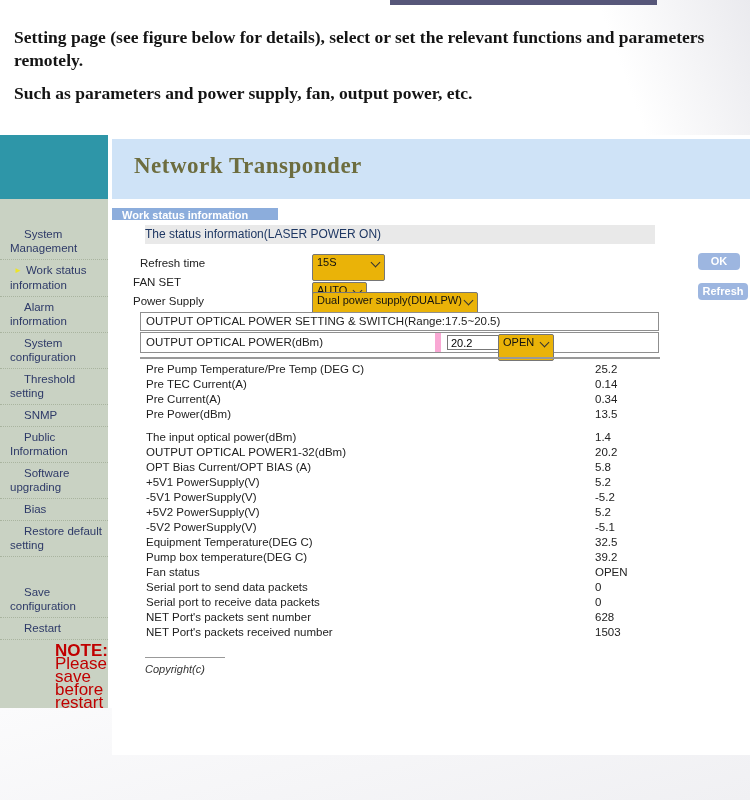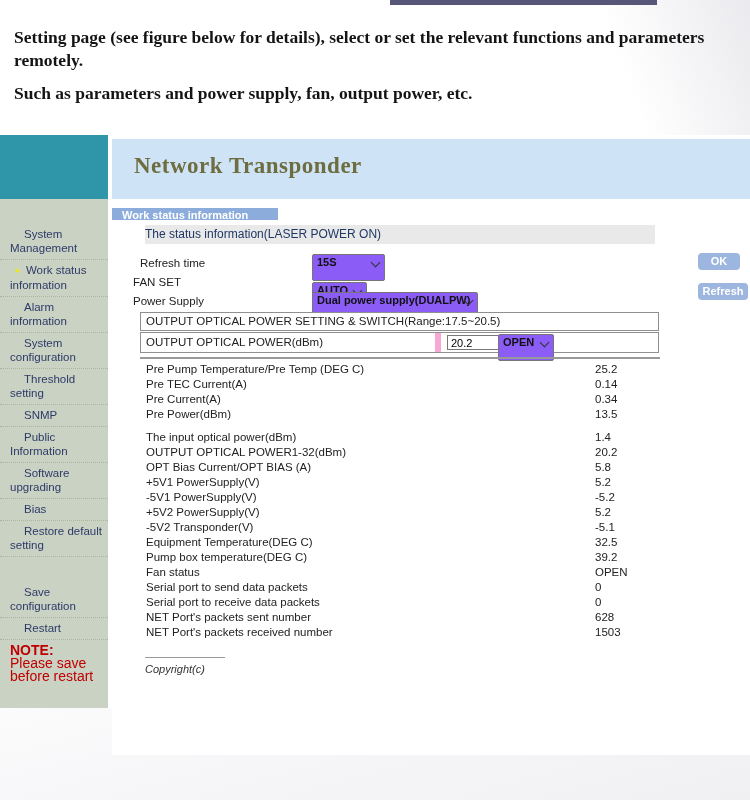--- a/index.html
+++ b/index.html
@@ -26,35 +26,35 @@
     font-size:23px;font-weight:bold;color:var(--title-olive,#6d6d3f);letter-spacing:.5px;}
   
   .sidebar{position:absolute;left:0;top:199px;width:108px;height:509px;background:var(--sidebar-green,#c9d2c3);}
   #sidebar-menu{padding-top:25px;}
   .sb-item{position:relative;padding:3px 4px 4px 10px;text-indent:14px;
     font-size:11.5px;line-height:14px;color:var(--sidebar-text,#2e3a68);
     border-bottom:1px dotted #a9b49f;cursor:pointer;}
   .sb-item.active{text-indent:4px;}
   .sb-item.gap-before{margin-top:25px;}
   .sb-arrow{color:var(--arrow-yellow,#ede427);font-size:8px;margin-right:4px;vertical-align:1px;}
-  .note{padding:4px 4px 0 10px;font-size:14px;line-height:13px;color:var(--note-red,#c00000);}
+  .note{padding:4px 4px 0 10px;font-size:17px;line-height:13px;color:var(--note-red,#c00000);margin-left:45px;}
   .note-title{font-weight:bold;}
   
   .tab-row{position:absolute;left:112px;top:205px;width:638px;height:15px;background:#fff;}
   .tab{display:inline-block;background:var(--tab-blue,#8caddc);color:#fff;
     font-size:11px;font-weight:bold;line-height:12px;padding:1px 30px 2px 10px;cursor:pointer;}
   
   .content{position:absolute;left:112px;top:220px;width:638px;height:535px;background:#fff;
     font-size:11.5px;color:#222;}
   .section-band{position:absolute;top:5px;left:33px;width:510px;height:19px;line-height:19px;
     box-sizing:border-box;background:var(--section-band-gray,#e9e9e9);
     color:var(--section-text-navy,#1f3864);font-size:12px;}
   .flabel{position:absolute;font-size:11.5px;color:#222;}
-  .sel{position:absolute;box-sizing:border-box;height:27px;background:#8b5cf6;border:1px solid #767676;
-    border-radius:2px;font-size:11px;line-height:15px;padding-left:4px;color:#111;cursor:pointer;font-weight:bold;}
+  .sel{position:absolute;box-sizing:border-box;height:27px;background:#eab308;border:1px solid #767676;
+    border-radius:2px;font-size:11px;line-height:15px;padding-left:4px;color:#111;cursor:pointer;}
   .sel .chev{position:absolute;right:5px;top:4px;width:6px;height:6px;
     border-right:1.4px solid #333;border-bottom:1.4px solid #333;transform:rotate(45deg);}
   .obox{position:absolute;left:28px;width:519px;box-sizing:border-box;border:1px solid #8f8f8f;background:#fff;}
   #obox1{top:92px;height:19px;line-height:17px;padding-left:5px;}
   #obox2{top:112px;height:21px;}
   #obox2 .olabel{position:absolute;left:0;top:0;bottom:0;width:300px;box-sizing:border-box;
     border-right:6px solid #f9a8d4;line-height:19px;padding-left:5px;}
   #obox2 input{position:absolute;left:306px;top:2px;width:48px;height:13px;border:1px solid #777;
     font-size:11px;font-family:"Liberation Sans",sans-serif;padding:0 0 0 3px;}
   #obox2 .sel{left:364px;top:1px;width:56px;}
@@ -186,21 +186,21 @@
         </div>
         <div class="status-row">
           <span class="rl">-5V1 PowerSupply(V)</span>
           <span class="rv">-5.2</span>
         </div>
         <div class="status-row">
           <span class="rl">+5V2 PowerSupply(V)</span>
           <span class="rv">5.2</span>
         </div>
         <div class="status-row">
-          <span class="rl">-5V2 Transponder(V)</span>
+          <span class="rl">-5V2 PowerSupply(V)</span>
           <span class="rv">-5.1</span>
         </div>
         <div class="status-row">
           <span class="rl">Equipment Temperature(DEG C)</span>
           <span class="rv">32.5</span>
         </div>
         <div class="status-row">
           <span class="rl">Pump box temperature(DEG C)</span>
           <span class="rv">39.2</span>
         </div>

